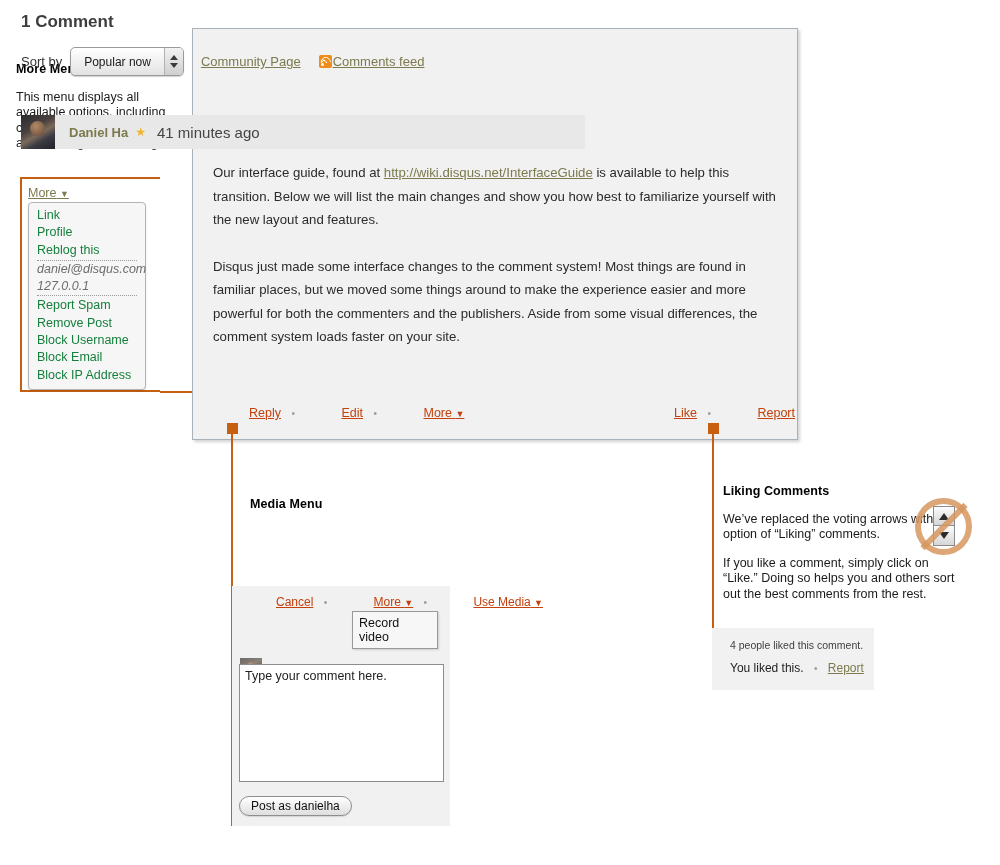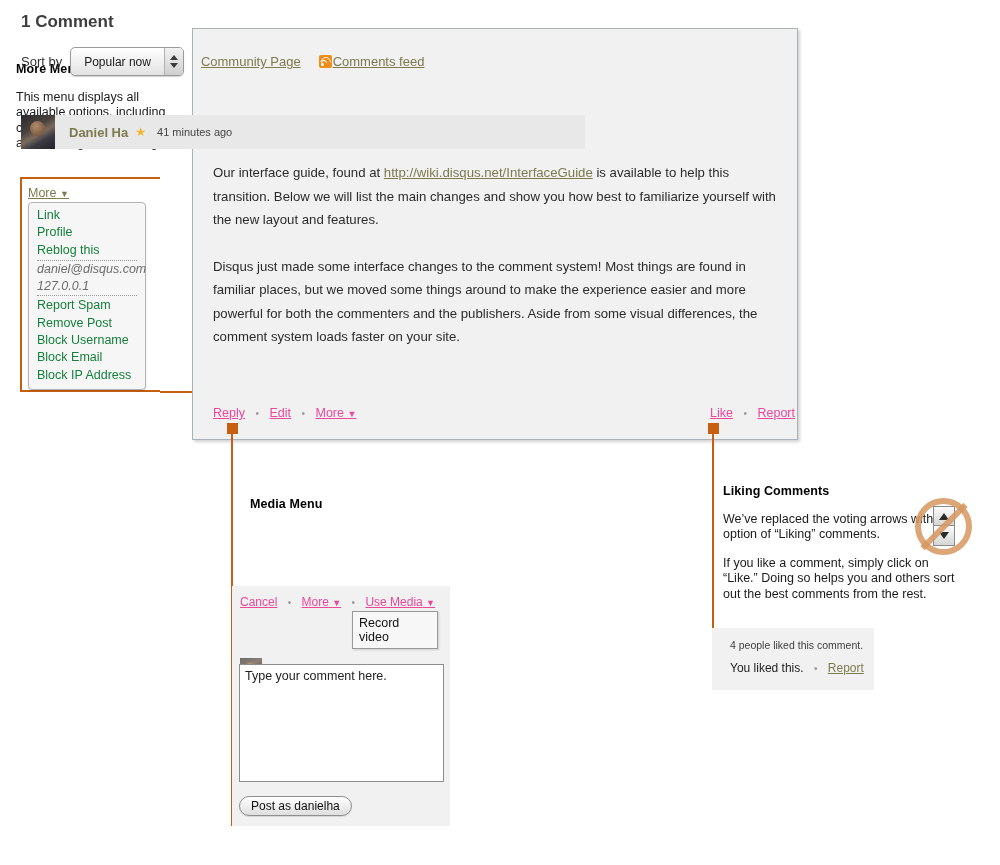--- a/index.html
+++ b/index.html
@@ -176,21 +176,21 @@
     left: 9px; top: 6px; width: 15px; height: 15px;
     border-radius: 50%;
     background: radial-gradient(circle at 40% 35%, #b08a6a, #7d5c43 70%, #46342a);
   }
   .author-name {
     font-size: 13px; font-weight: bold; color: #7c7a4e;
     margin-left: 14px;
     text-align: right;
   }
   .star { color: #f0b429; font-size: 12px; margin-left: 7px; }
-  .ago { font-size: 11px; color: #444; margin-left: 11px; text-align: center; }
+  .ago { font-size: 15px; color: #444; margin-left: 11px; text-align: center; }
 
   
   .cbody {
     position: absolute; left: 213px; top: 161px;
     width: 566px;
     font-size: 13.2px; color: #2b2b2b;
     line-height: 23.5px;
   }
   .cbody p { margin: 0 0 23px 0; }
   .cbody p:last-child { margin: 0; }
@@ -198,21 +198,21 @@
 
   
   .actions-left {
     position: absolute; left: 213px; top: 406px;
     font-size: 12.5px;
   }
   .actions-right {
     position: absolute; right: 205px; top: 406px;
     font-size: 12.5px;
   }
-  .act { color: #ec4899; text-decoration: underline; }
+  .act { color: #c2410c; text-decoration: underline; margin-left: 36px; }
   .act .caret { text-decoration: none; font-size: 9px; }
   .dot { color: #9a9a9a; margin: 0 7px; font-size: 10px; }
 
   
   #media-callout { left: 250px; top: 497px; width: 230px; }
   #media-callout .callout-body { margin-top: 14px; }
 
   
   #reply-box {
     left: 232px; top: 586px;

